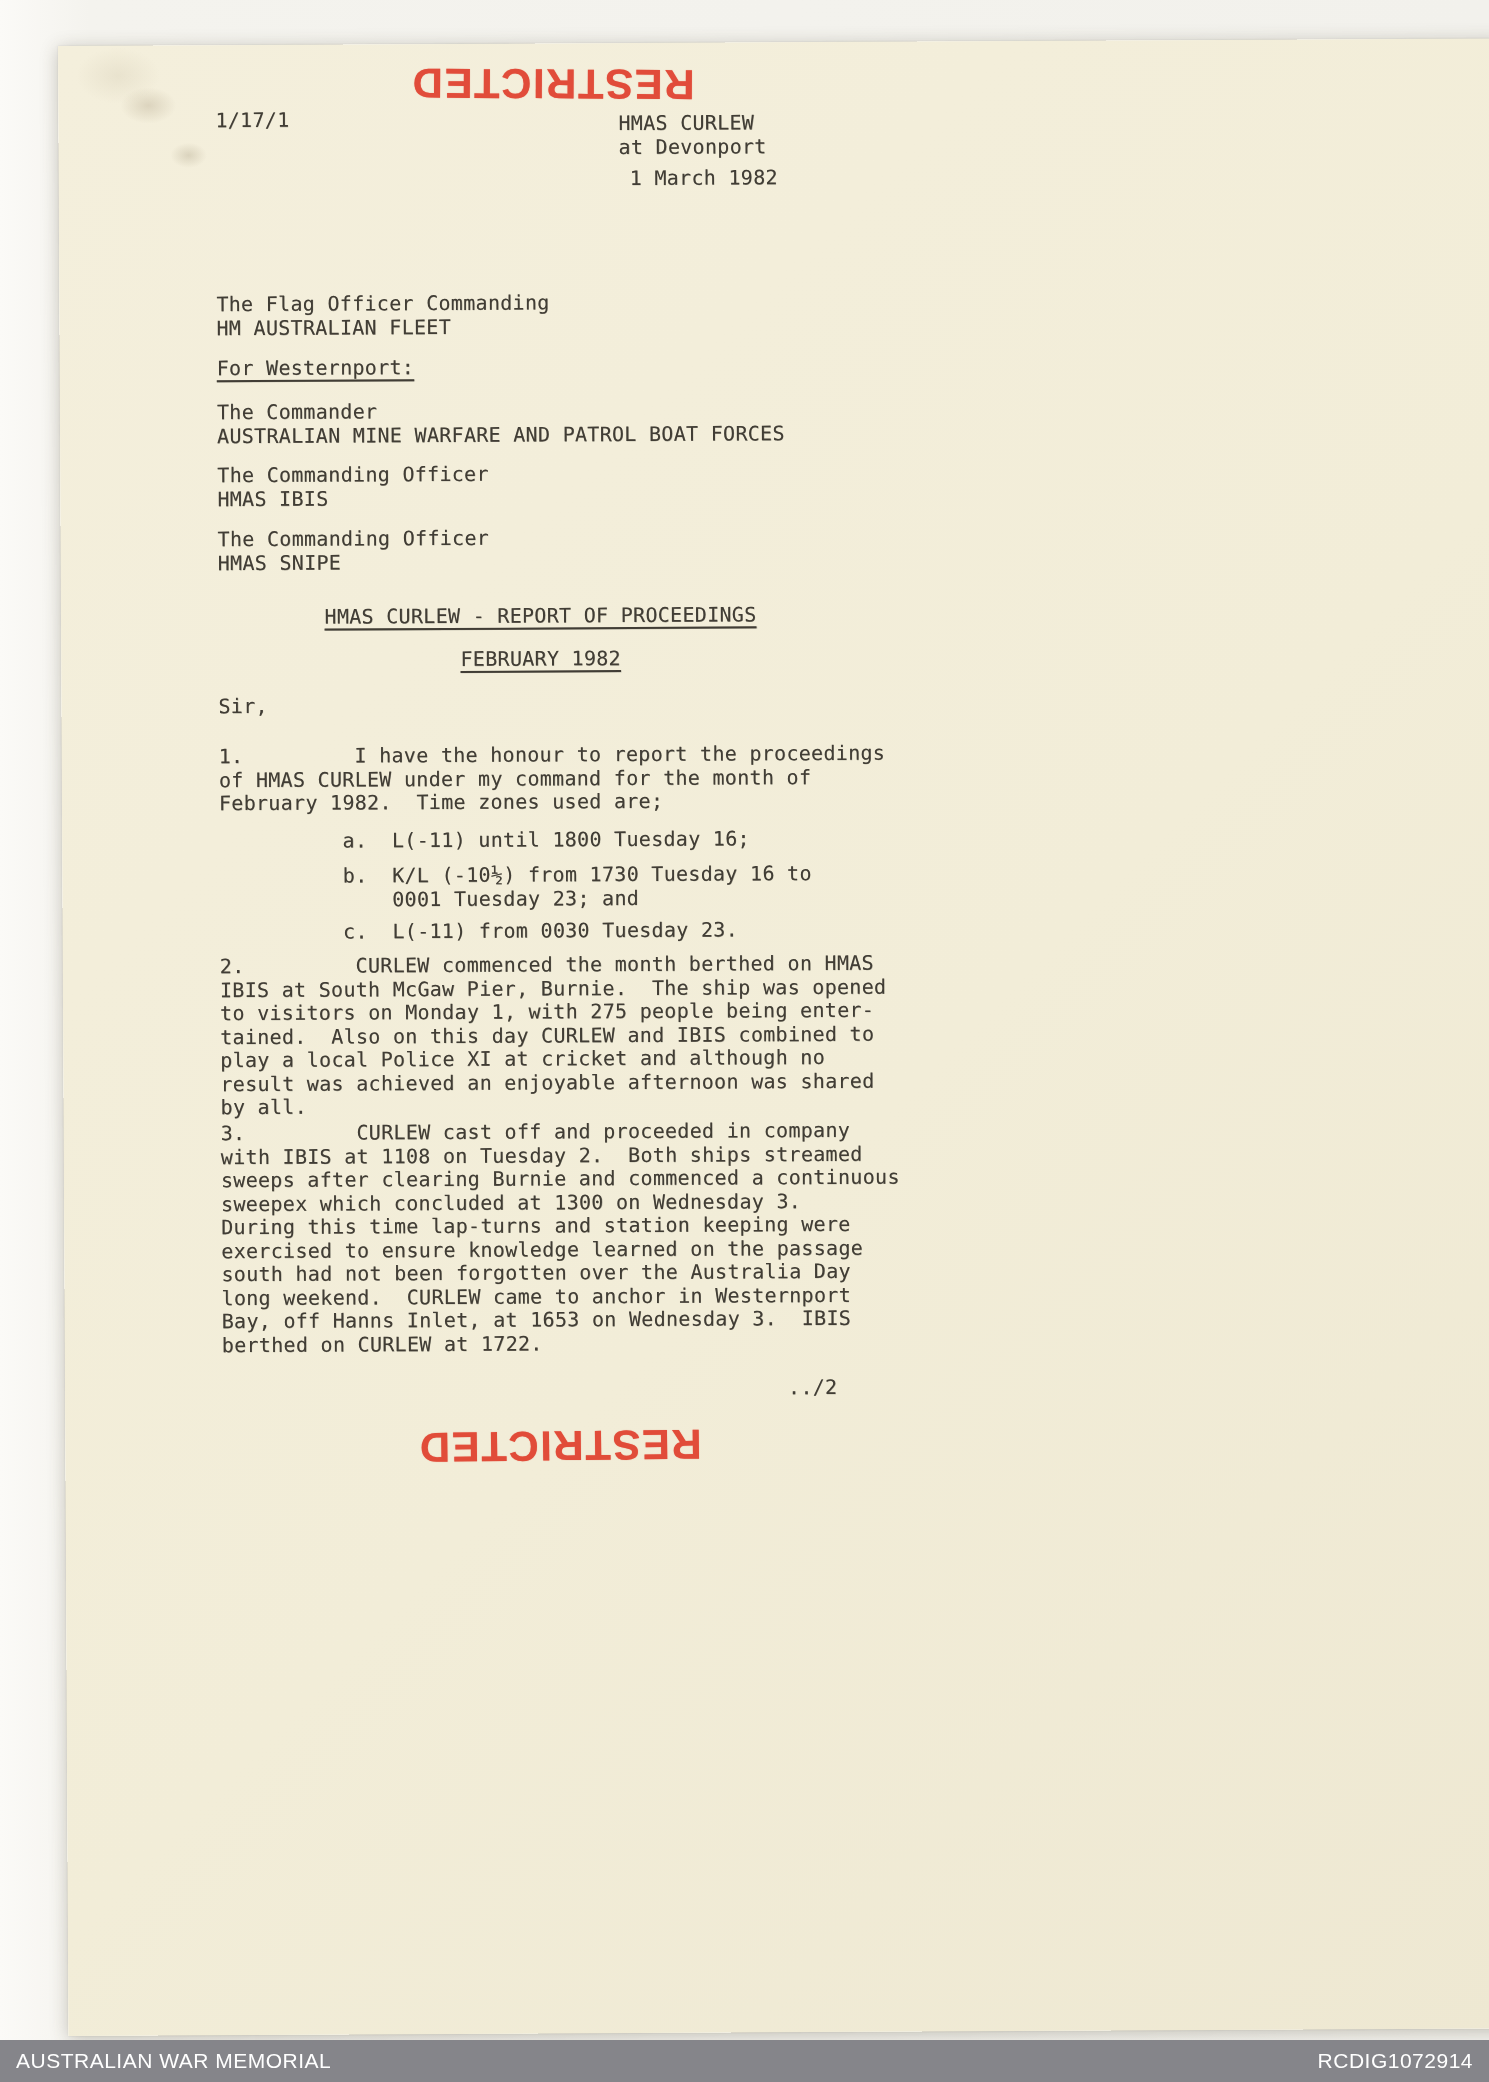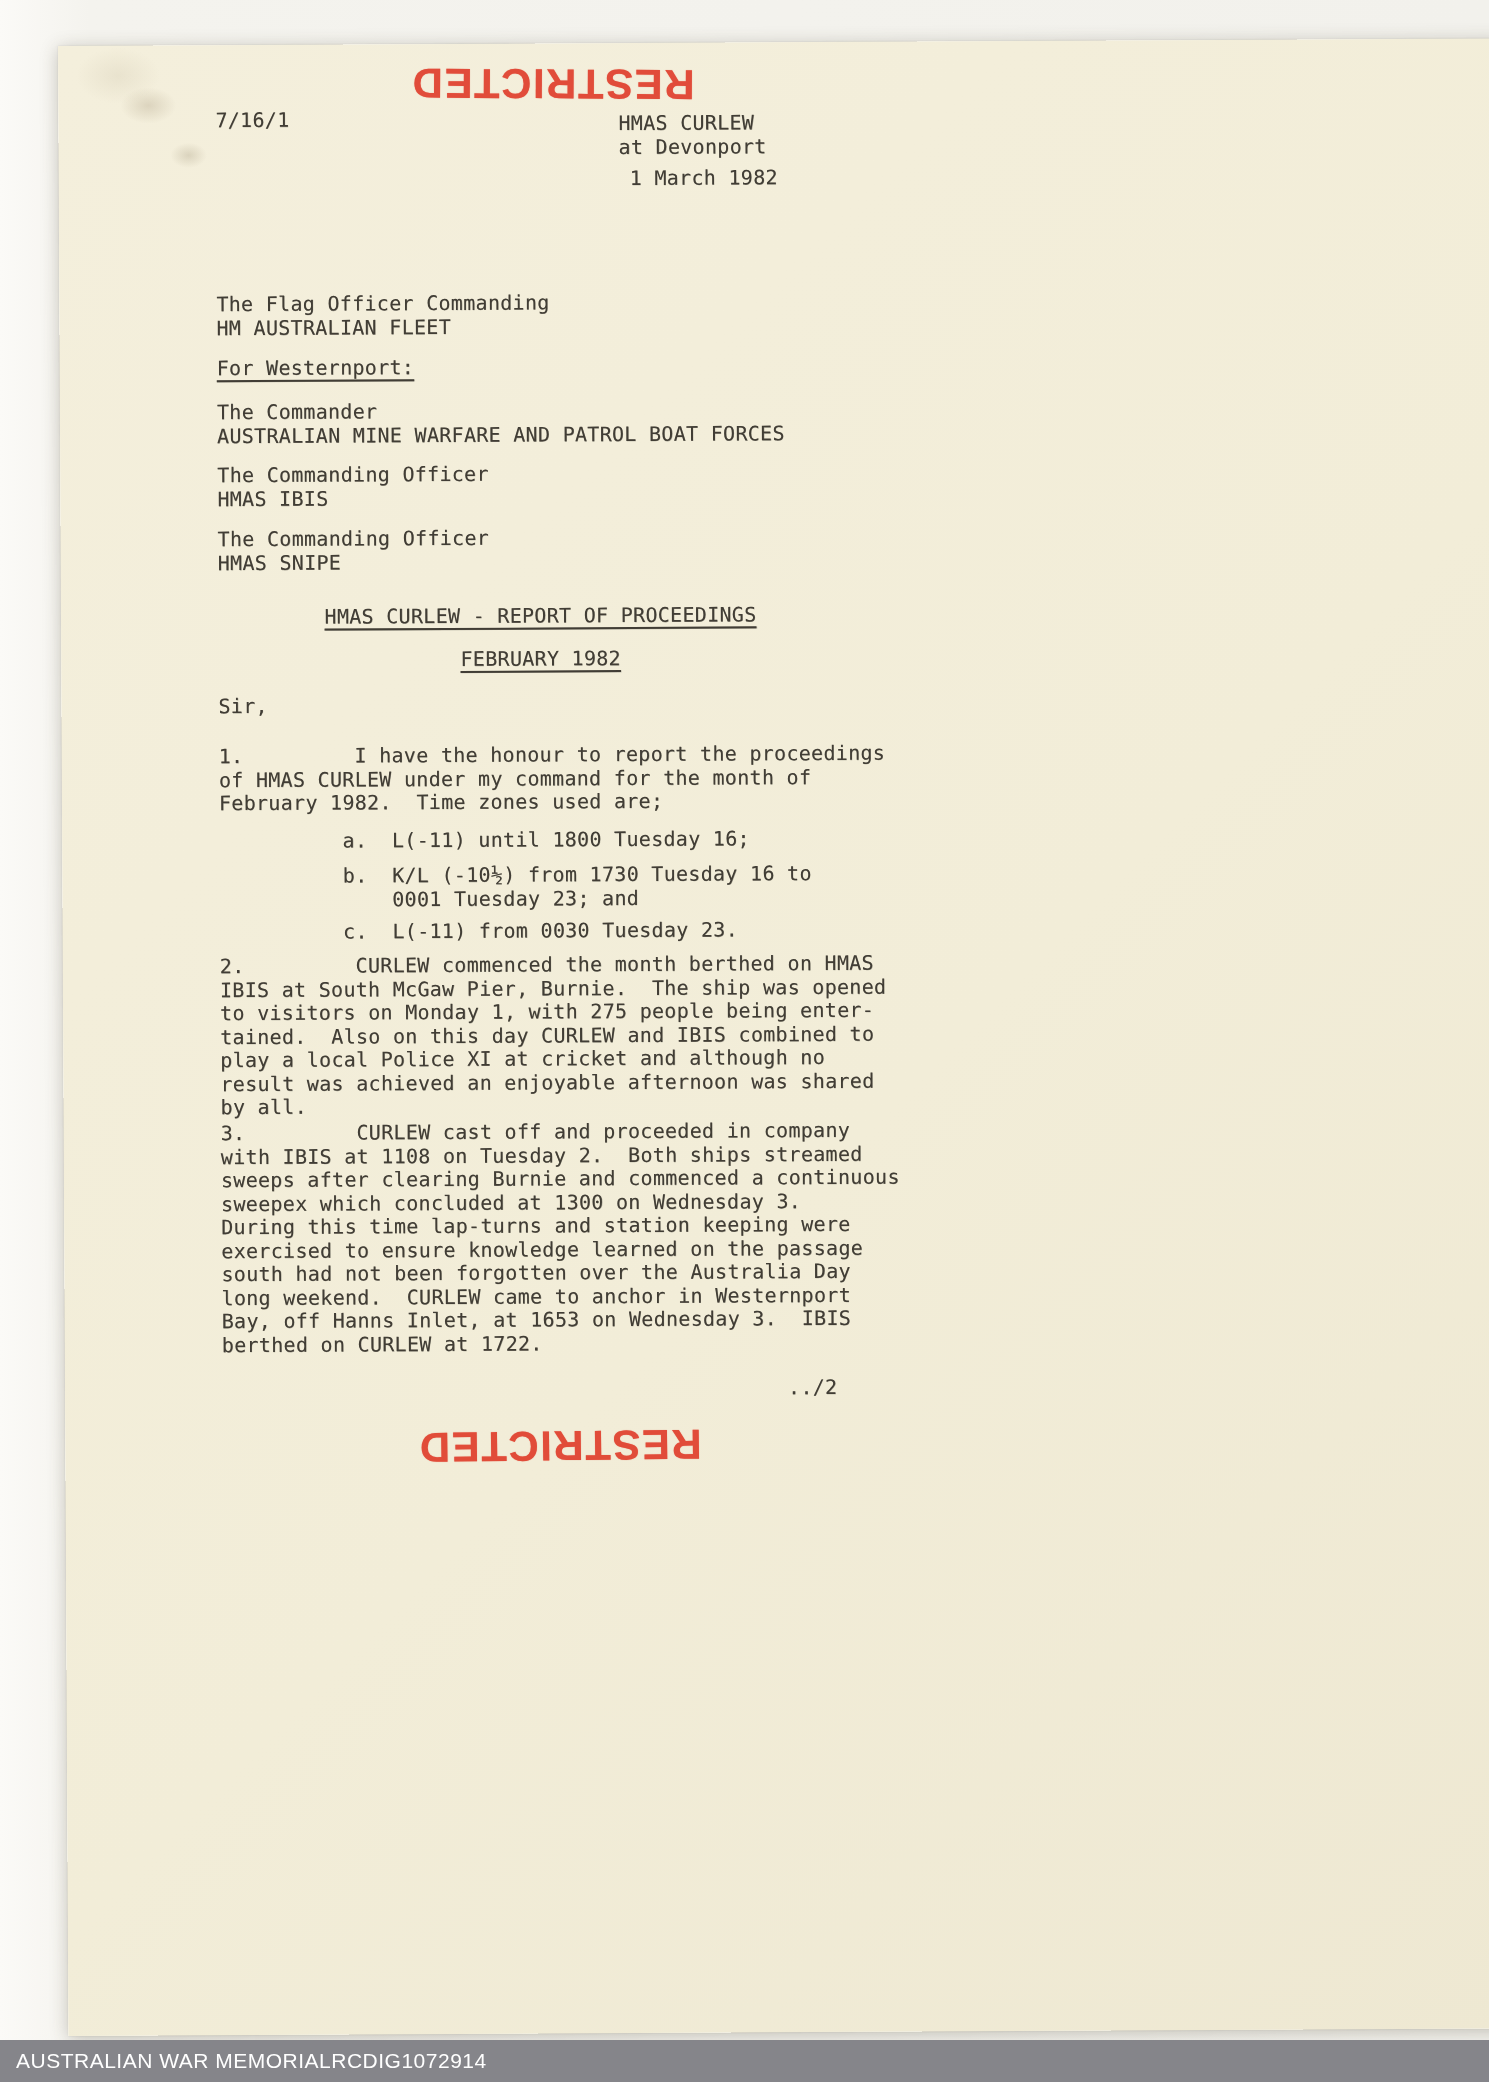--- a/index.html
+++ b/index.html
@@ -82,20 +82,21 @@
     text-shadow: 0 0 1px rgba(224,64,46,0.55);
   }
   .stamp-180a { transform: rotate(180.6deg); }
   .stamp-180b { transform: rotate(179.6deg); }
   .footer-bar {
     position: absolute;
     left: 0; bottom: 0;
     width: 100%; height: 42px;
     background: #85858a;
     display: flex;
+    justify-content: space-between;
     align-items: center;
     padding: 0 16px;
     font-family: "Liberation Sans", sans-serif;
     font-size: 21px;
     letter-spacing: 0.5px;
     color: #ffffff;
     z-index: 5;
   }
 </style>
 </head>
@@ -104,21 +105,21 @@
 <div class="scan">
 
   <div class="paper">
 
     <div class="blemish"></div>
 
     <div class="stamp-wrap stamp-top-pos">
       <span class="stamp-text stamp-180a">RESTRICTED</span>
     </div>
 
-    <div class="type" style="left:157px; top:64px;">7/16/1</div>
+    <div class="type" style="left:157px; top:64px;">1/17/1</div>
 
     <div class="type" style="left:560px; top:56px;margin-top:13px;">HMAS CURLEW
 at Devonport</div>
 
     <div class="type" style="left:571px; top:124px;">1 March 1982</div>
 
     <div class="type" style="left:157px; top:248px;">The Flag Officer Commanding
 HM AUSTRALIAN FLEET</div>
 
     <div class="type u" style="left:157px; top:312px;">For Westernport:</div>

